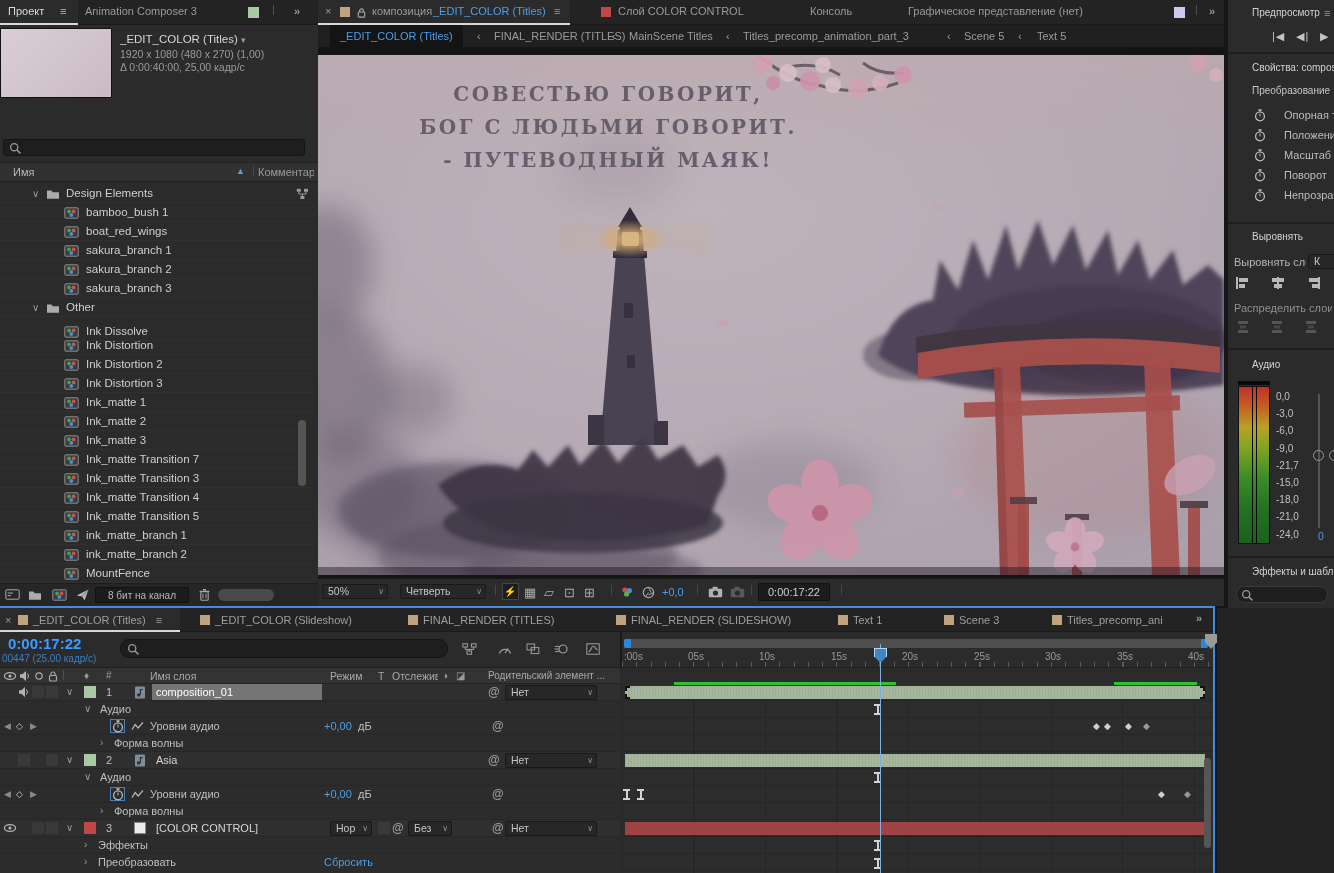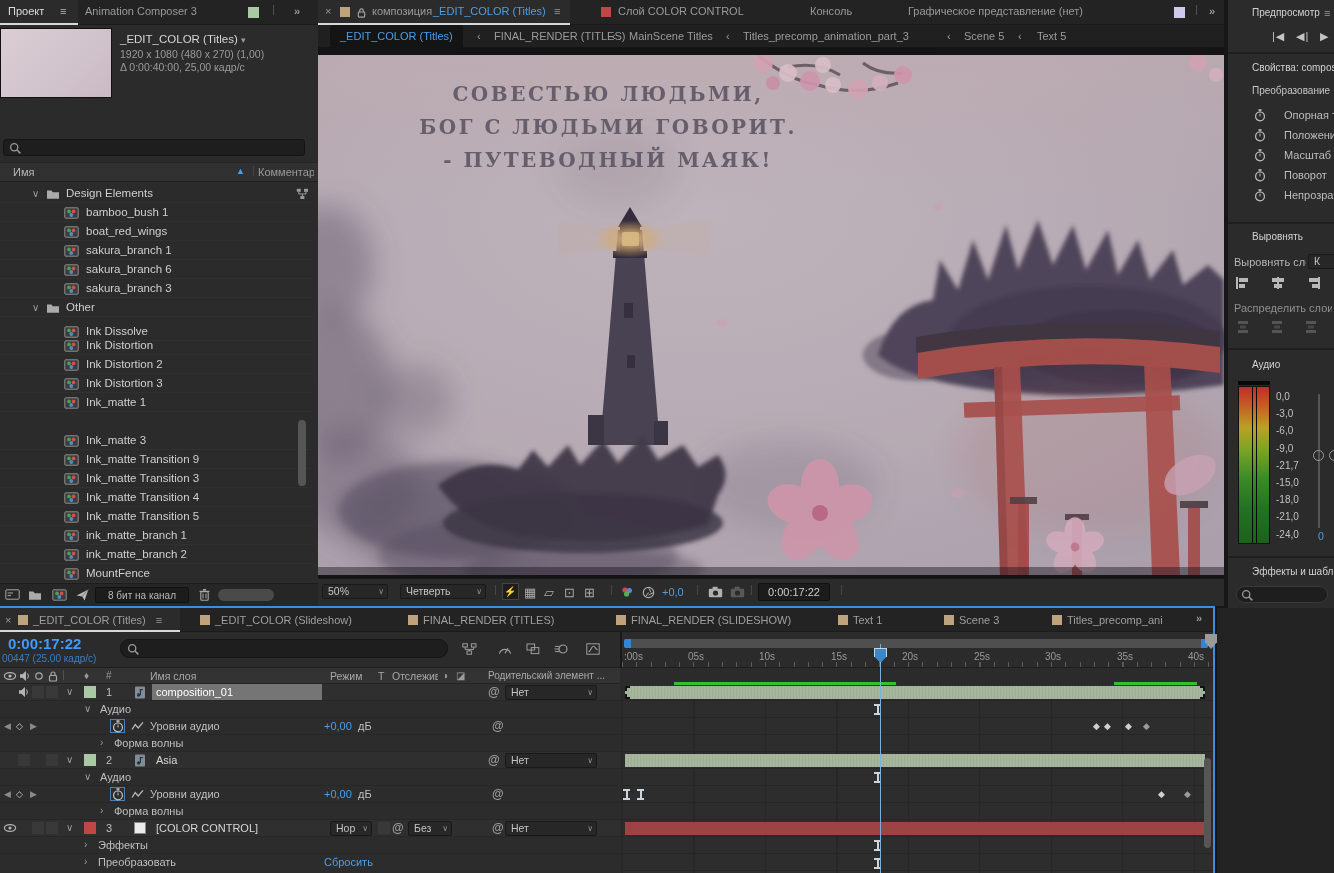--- a/index.html
+++ b/index.html
@@ -219,21 +219,21 @@
     <div class="prow" style="top:57px">
         <svg class="i abs" style="left:64px;top:4px" width="15" height="12">
           <use href="#sy-footage"></use>
         </svg>
         <span class="nm" style="left:86px">sakura_branch 1</span>
       </div>
     <div class="prow" style="top:76px">
         <svg class="i abs" style="left:64px;top:4px" width="15" height="12">
           <use href="#sy-footage"></use>
         </svg>
-        <span class="nm" style="left:86px">sakura_branch 6</span>
+        <span class="nm" style="left:86px">sakura_branch 2</span>
       </div>
     <div class="prow" style="top:95px">
         <svg class="i abs" style="left:64px;top:4px" width="15" height="12">
           <use href="#sy-footage"></use>
         </svg>
         <span class="nm" style="left:86px">sakura_branch 3</span>
       </div>
     <div class="prow" style="top:114px">
       <span class="chev" style="left:32px;line-height:19px">∨</span>
       <svg class="i abs" style="left:46px;top:4px" width="14" height="12">
@@ -264,31 +264,37 @@
           <use href="#sy-footage"></use>
         </svg>
         <span class="nm" style="left:86px">Ink Distortion 3</span>
       </div>
     <div class="prow" style="top:209px">
         <svg class="i abs" style="left:64px;top:4px" width="15" height="12">
           <use href="#sy-footage"></use>
         </svg>
         <span class="nm" style="left:86px">Ink_matte 1</span>
       </div>
+    <div class="prow" style="top:228px">
+        <svg class="i abs" style="left:64px;top:4px" width="15" height="12">
+          <use href="#sy-footage"></use>
+        </svg>
+        <span class="nm" style="left:86px">Ink_matte 2</span>
+      </div>
     <div class="prow" style="top:247px">
         <svg class="i abs" style="left:64px;top:4px" width="15" height="12">
           <use href="#sy-footage"></use>
         </svg>
         <span class="nm" style="left:86px">Ink_matte 3</span>
       </div>
     <div class="prow" style="top:266px">
         <svg class="i abs" style="left:64px;top:4px" width="15" height="12">
           <use href="#sy-footage"></use>
         </svg>
-        <span class="nm" style="left:86px">Ink_matte Transition 9</span>
+        <span class="nm" style="left:86px">Ink_matte Transition 7</span>
       </div>
     <div class="prow" style="top:285px">
         <svg class="i abs" style="left:64px;top:4px" width="15" height="12">
           <use href="#sy-footage"></use>
         </svg>
         <span class="nm" style="left:86px">Ink_matte Transition 3</span>
       </div>
     <div class="prow" style="top:304px">
         <svg class="i abs" style="left:64px;top:4px" width="15" height="12">
           <use href="#sy-footage"></use>
@@ -499,21 +505,21 @@
         <circle r="8" fill="#d88ca6"></circle>
       </g>
       <ellipse cx="872" cy="420" rx="28" ry="17" fill="#e4b6c8" opacity=".8" transform="rotate(-30 872 420)"></ellipse>
       <ellipse cx="404" cy="268" rx="6" ry="4" fill="#e2b6c6" opacity=".65"></ellipse>
       <ellipse cx="620" cy="152" rx="5" ry="3.5" fill="#e2b6c6" opacity=".6"></ellipse>
       <ellipse cx="640" cy="438" rx="7" ry="5" fill="#e2b6c6" opacity=".6"></ellipse>
       <rect width="906" height="520" fill="#2a2433" opacity=".14"></rect>
       <rect y="512" width="906" height="8" fill="#1a1721" opacity=".45"></rect>
     </svg>
     <div class="cap" style="left:90px;top:30px;width:400px">
-      <div>СОВЕСТЬЮ ЛЮДЬМИ,</div>
+      <div>СОВЕСТЬЮ ГОВОРИТ,</div>
       <div>БОГ С ЛЮДЬМИ ГОВОРИТ.</div>
       <div>- ПУТЕВОДНЫЙ МАЯК!</div>
     </div>
   </div>
 
   <div class="abs" style="left:0;top:578px;width:906px;height:28px;background:#2b2b2b;border-top:1px solid #1a1a1a">
     <div class="dd" style="left:4px;top:5px;width:66px"><span>50%</span><span class="car">∨</span></div>
     <div class="dd" style="left:82px;top:5px;width:86px"><span>Четверть</span><span class="car">∨</span></div>
     <span class="abs" style="left:176px;top:4px;color:#4a4a4a">|</span>
     <div class="abs" style="left:184px;top:4px;width:17px;height:17px;background:#1d1d1d;border:1px solid #444;text-align:center;line-height:16px;color:#ddd;font-size:10px"><span>⚡</span></div>

